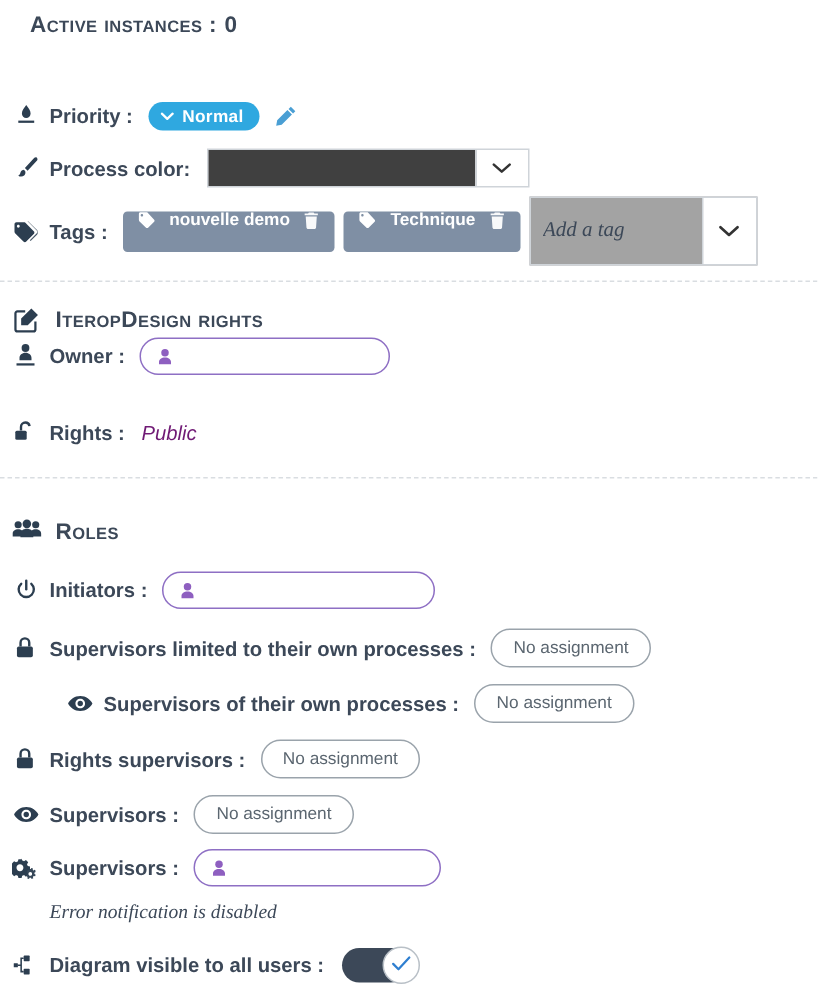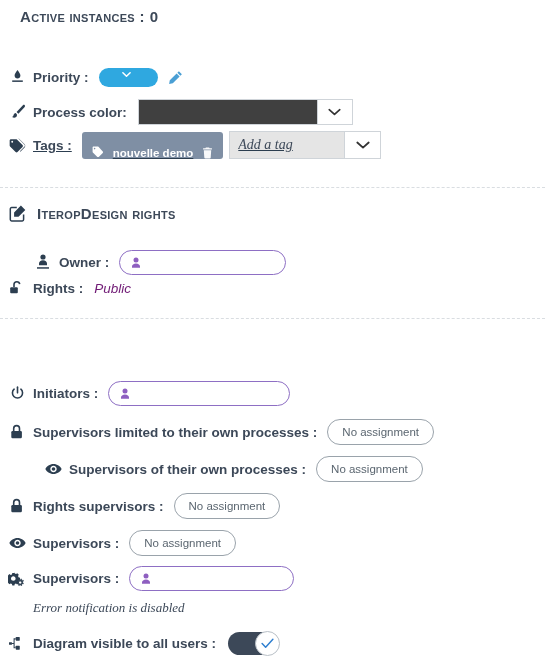--- a/index.html
+++ b/index.html
@@ -45,50 +45,50 @@
   .divider {
     border: 0; border-top: 1px dashed #d9dde1;
     margin: 0; width: 100%;
   }
 
   
   .pill-priority {
     display: inline-flex; align-items: center; gap: 6px;
     background: #2fa8e0; color: #fff;
     border-radius: 11px; height: 19px; padding: 0 11px 0 8px;
-    font-size: 11.5px; font-weight: bold; letter-spacing: .2px; flex-direction: column;
+    font-size: 11.5px; font-weight: bold; letter-spacing: .2px;
   }
   .pill-priority .chev { display:block; }
   .edit-pencil { margin-left: 10px; color:#4a9fd4; display:inline-flex; }
 
   
   .color-wrap {
     display: flex; align-items: stretch;
     border: 1px solid #cfd4d9; height: 26px; width: 215px;
     background:#fff;
   }
   .color-swatch { flex: 1 1 auto; background: #404040; }
   .color-caret {
     flex: 0 0 35px; border-left: 1px solid #cfd4d9;
     display:flex; align-items:center; justify-content:center;
     background:#fff; color:#333;
   }
 
   
   .tag-chip {
-    display:inline-flex; align-items:flex-end; gap:9px;
+    display:inline-flex; align-items:flex-start; gap:9px;
     background:#7f8fa4; color:#fff;
     height: 27px; padding: 0 10px; border-radius: 3px;
     font-size: 11.5px; font-weight: bold;
     margin-right: 6px;
   }
   .tag-chip .trash { opacity:.95; display:inline-flex; cursor:pointer; }
   .tag-input-wrap {
-    display:flex; align-items:stretch; height: 28px;
-    border: 1px solid #cfd4d9; background:#e5e5e5; width: 152px;
+    display:flex; align-items:stretch; height: 46px;
+    border: 1px solid #cfd4d9; background:#a3a3a3; width: 152px;
   }
   .tag-input {
     flex:1 1 auto; border:0; outline:0; padding-left:8px;
     font-family:"Liberation Serif", serif;
     font-style: italic; font-size: 14px; color:#3c4858; background:transparent;
     min-width: 0;
   }
   .tag-input::placeholder { color:#3c4858; opacity:1; }
   .tag-caret {
     flex:0 0 36px; border-left:1px solid #cfd4d9;
@@ -185,21 +185,21 @@
     <span class="color-wrap" style="margin-left:11px;">
       <span class="color-swatch"></span>
       <span class="color-caret">
         <svg width="13" height="9" viewBox="0 0 14 9">
             <path d="M1.3 1.5L7 6.6l5.7-5.1" stroke="#333" stroke-width="1.8" fill="none" stroke-linecap="round" stroke-linejoin="round"></path>
           </svg>
       </span>
     </span>
   </div>
 
-  <div class="row" style="position:absolute;left:0;top:131px;text-decoration:underline;">
+  <div class="row" style="position:absolute;left:0;top:131px;">
     <span class="ico">
       <svg width="17" height="15" viewBox="0 0 18 15" fill="#2c3e50">
         <path d="M7.4.8H2.1C1.3.8.7 1.4.7 2.2v5.3c0 .4.2.8.4 1l5.9 5.9c.6.6 1.5.6 2 0l5.3-5.3c.6-.6.6-1.5 0-2L8.4 1.2c-.3-.3-.6-.4-1-.4zM3.4 4.6c-.6 0-1-.4-1-1s.4-1 1-1 1 .4 1 1-.4 1-1 1z"></path>
         <path d="M16.6 6.3L10.7.4c-.2-.2-.5-.3-.8-.3l.6.6 5.9 5.9c.6.6.6 1.5 0 2l-4.9 4.9.6.6 4.5-4.5c.8-.8.8-2.5 0-3.3z" opacity=".85"></path>
       </svg>
     </span>
     <span class="lbl">Tags :</span>
 
     <span style="margin-left:10px;display:inline-flex;align-items:center;">
       <span class="tag-chip">
@@ -209,20 +209,33 @@
           </svg>
         </span>
         <span>nouvelle demo</span>
         <span class="trash">
           <svg width="11" height="12" viewBox="0 0 11 12" fill="#fff">
             <path d="M3.9.6h3.2l.5.7h2.3v1.2H1.1V1.3h2.3L3.9.6zM1.8 3.3h7.4l-.5 7.3c0 .6-.5 1-1.1 1H3.4c-.6 0-1-.4-1.1-1L1.8 3.3z"></path>
           </svg>
         </span>
       </span>
 
+      <span class="tag-chip">
+        <span>
+          <svg width="12" height="11" viewBox="0 0 13 12" fill="#fff">
+            <path d="M6.2.6H1.7c-.6 0-1.1.5-1.1 1.1v4.5c0 .3.1.6.3.8l4.9 4.9c.4.4 1.1.4 1.5 0l4.4-4.4c.4-.4.4-1.1 0-1.5L7 .9C6.8.7 6.5.6 6.2.6zM2.8 3.7c-.5 0-.9-.4-.9-.9s.4-.9.9-.9.9.4.9.9-.4.9-.9.9z"></path>
+          </svg>
+        </span>
+        <span>Technique</span>
+        <span class="trash">
+          <svg width="11" height="12" viewBox="0 0 11 12" fill="#fff">
+            <path d="M3.9.6h3.2l.5.7h2.3v1.2H1.1V1.3h2.3L3.9.6zM1.8 3.3h7.4l-.5 7.3c0 .6-.5 1-1.1 1H3.4c-.6 0-1-.4-1.1-1L1.8 3.3z"></path>
+          </svg>
+        </span>
+      </span>
 
       <span class="tag-input-wrap">
         <input class="tag-input" type="text" placeholder="Add a tag" style="">
         <span class="tag-caret">
           <svg width="14" height="9" viewBox="0 0 14 9">
               <path d="M1.3 1.5L7 6.6l5.7-5.1" stroke="#333" stroke-width="1.8" fill="none" stroke-linecap="round" stroke-linejoin="round"></path>
             </svg>
         </span>
       </span>
     </span>
@@ -233,21 +246,21 @@
   <div class="sec-title" style="position:absolute;left:0;top:203px;">
     <span class="ico">
       <svg width="19" height="18" viewBox="0 0 19 18" fill="none" stroke="#2c3e50" stroke-width="1.5">
         <path d="M14.6 10.4v5.2c0 .7-.6 1.3-1.3 1.3H2.6c-.7 0-1.3-.6-1.3-1.3V4.9c0-.7.6-1.3 1.3-1.3h5.2"></path>
         <path d="M11.9 1.6l4.4 4.4-6.8 6.8H5.1V8.4l6.8-6.8z" fill="#2c3e50" stroke="none"></path>
       </svg>
     </span>
     <span>IteropDesign rights</span>
   </div>
 
-  <div class="row" style="position:absolute;left:0;top:250px;margin-left:26px;">
+  <div class="row" style="position:absolute;left:0;top:225px;">
     <span class="ico">
       <svg width="14" height="17" viewBox="0 0 14 17" fill="#2c3e50">
         <circle cx="7" cy="3" r="2.6"></circle>
         <path d="M7 6.2c-2.4 0-4 1.6-4 3.4v1.6h8V9.6c0-1.8-1.6-3.4-4-3.4z"></path>
         <rect x="1" y="13.2" width="12" height="1.5"></rect>
       </svg>
     </span>
     <span class="lbl">Owner :</span>
     <span class="pill-person" style="margin-left:10px;">
       <span class="p-ico">
@@ -266,20 +279,33 @@
         <path d="M5 7V4.6C5 3 6.3 1.7 7.9 1.7c1.4 0 2.6 1 2.8 2.4"></path>
         <rect x="1.2" y="7.2" width="7.6" height="6" rx="1" fill="#2c3e50" stroke="none"></rect>
       </svg>
     </span>
     <span class="lbl">Rights :</span>
     <span class="plain-value" style="margin-left:11px;">Public</span>
   </div>
 
   <hr class="divider" style="position:absolute;left:0;top:318px;">
 
+  <div class="sec-title" style="position:absolute;left:0;top:344px;">
+    <span class="ico">
+      <svg width="20" height="16" viewBox="0 0 21 16" fill="#2c3e50">
+        <circle cx="4.3" cy="3.6" r="2.5"></circle>
+        <circle cx="16.6" cy="3.6" r="2.5"></circle>
+        <circle cx="10.4" cy="3" r="3"></circle>
+        <path d="M4.3 6.8c-2.2 0-3.8 1.3-3.8 2.9v2.1h7.6V9.7c0-1.6-1.6-2.9-3.8-2.9z"></path>
+        <path d="M16.6 6.8c-2.2 0-3.8 1.3-3.8 2.9v2.1h7.6V9.7c0-1.6-1.6-2.9-3.8-2.9z"></path>
+        <path d="M10.4 6.4c-2.6 0-4.5 1.5-4.5 3.4v2.6h9V9.8c0-1.9-1.9-3.4-4.5-3.4z"></path>
+      </svg>
+    </span>
+    <span>Roles</span>
+  </div>
 
   <div class="row" style="position:absolute;left:0;top:381px;">
     <span class="ico">
       <svg width="15" height="15" viewBox="0 0 16 16" fill="none" stroke="#2c3e50" stroke-width="1.7" stroke-linecap="round">
         <path d="M4.4 3.4a5.4 5.4 0 1 0 7.2 0"></path>
         <path d="M8 1.2v6.1"></path>
       </svg>
     </span>
     <span class="lbl">Initiators :</span>
     <span class="pill-person" style="margin-left:10px;width:182px;">

